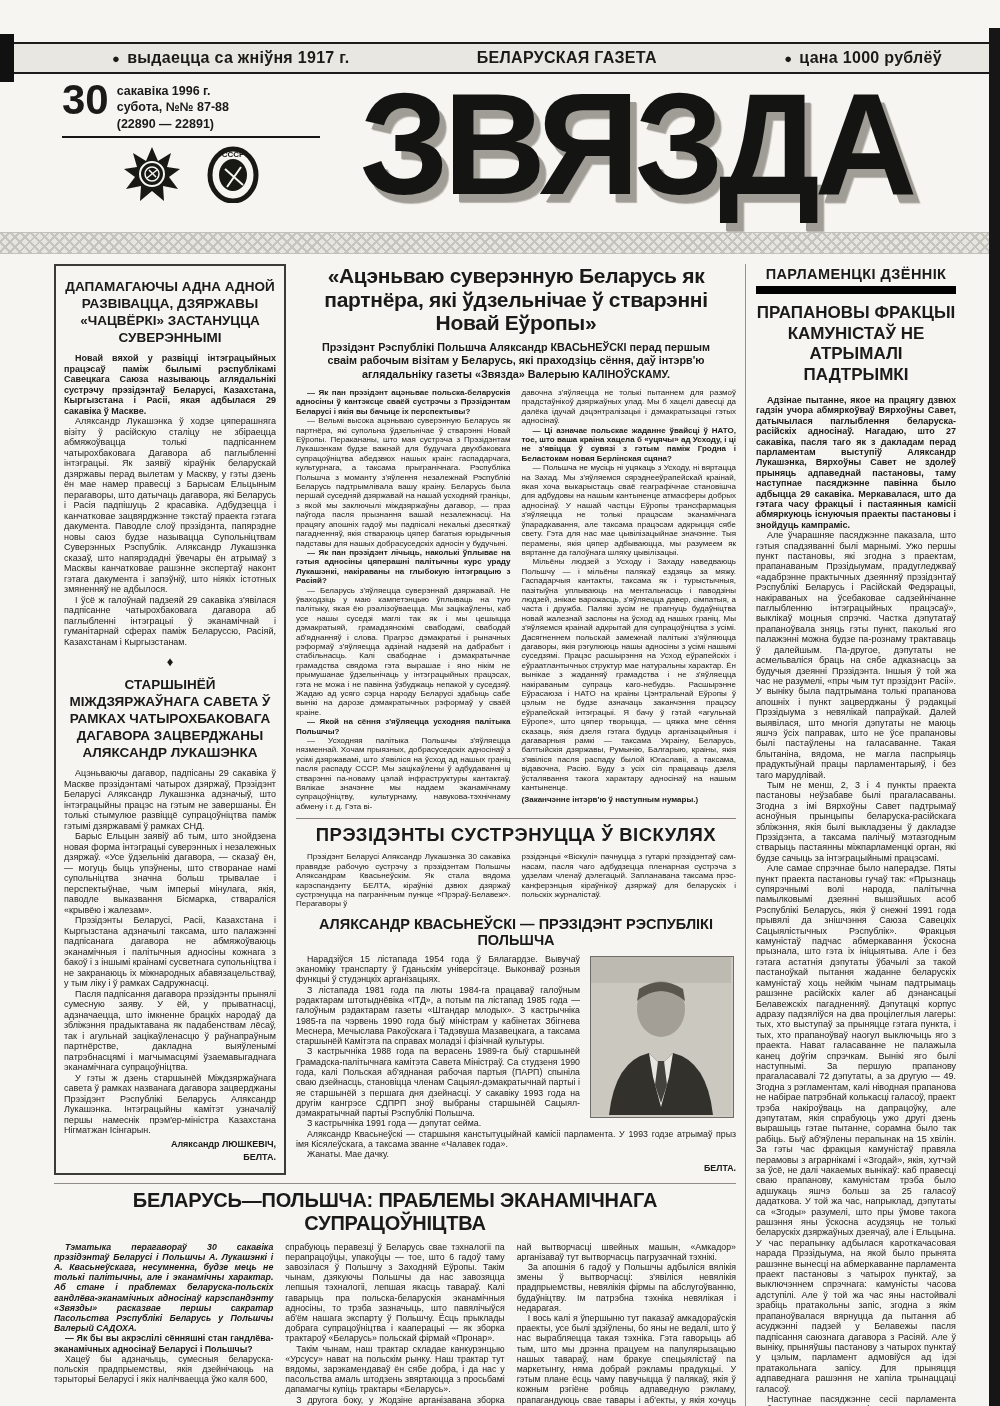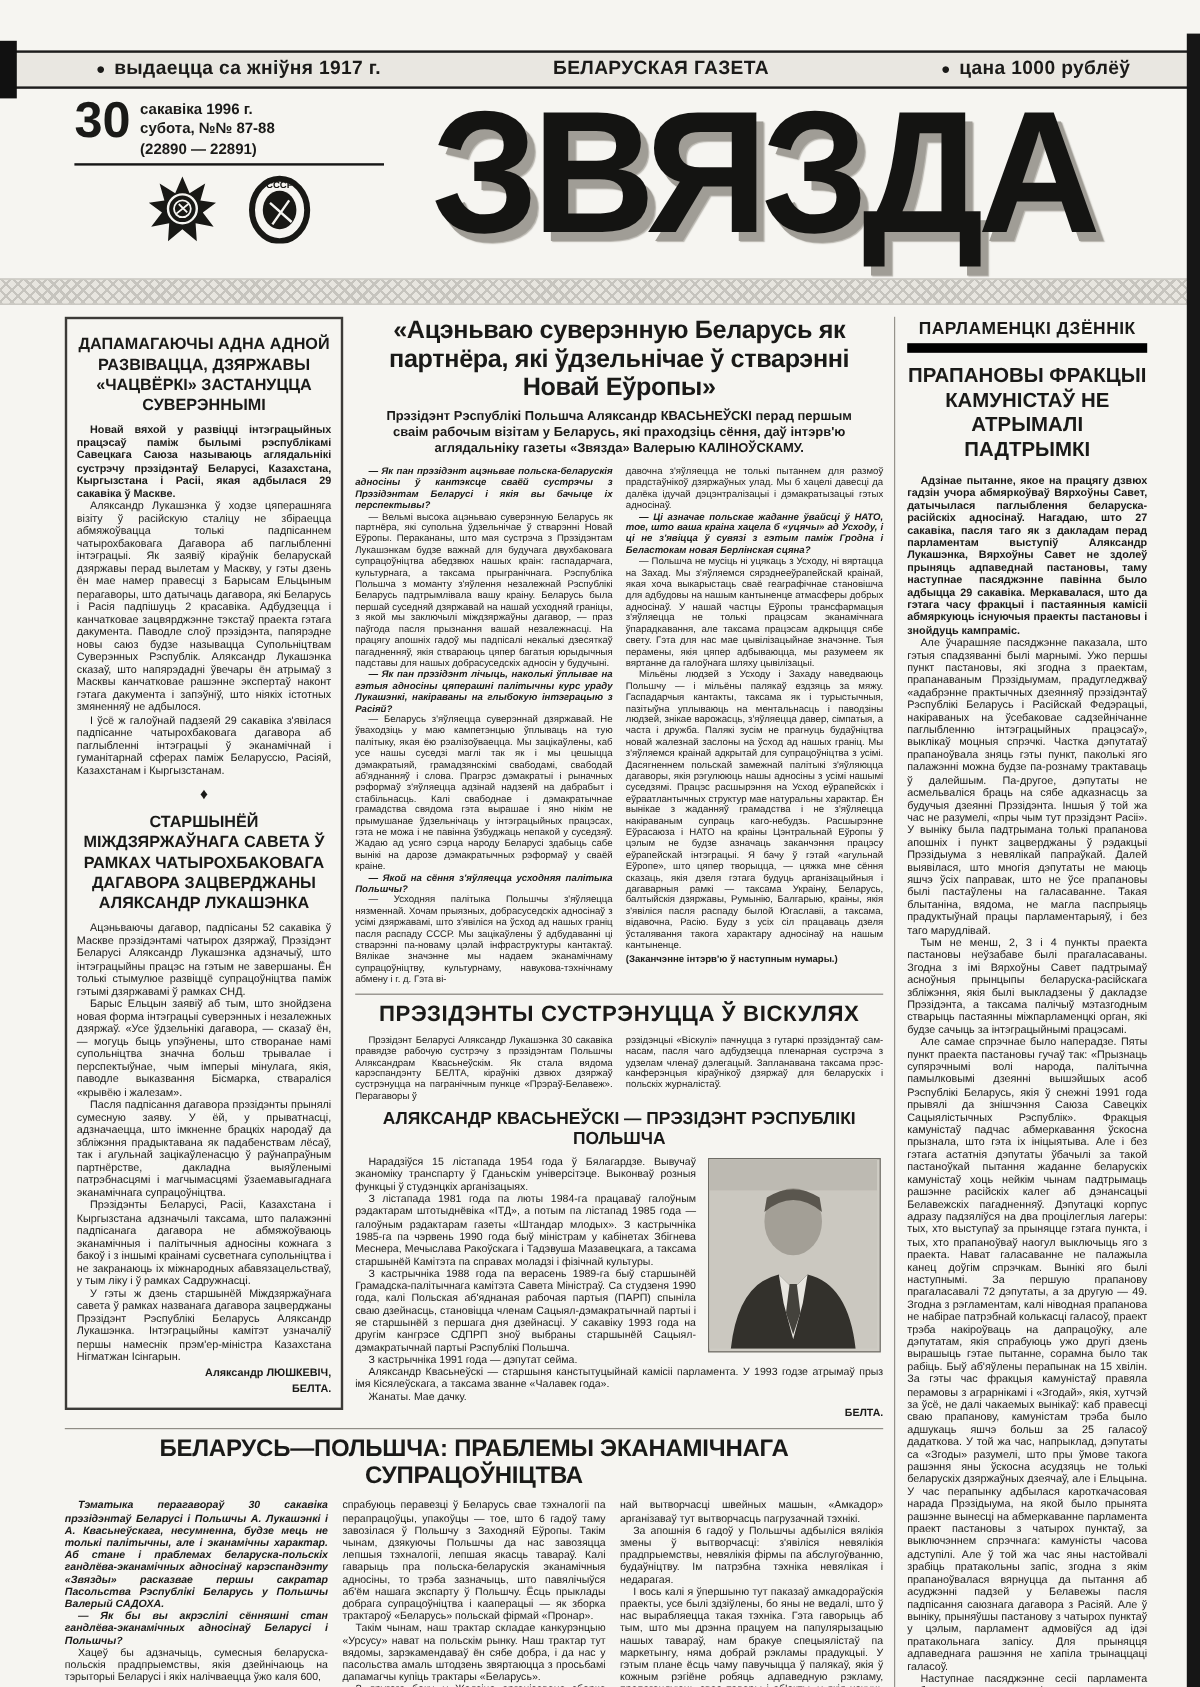--- a/index.html
+++ b/index.html
@@ -5,21 +5,21 @@
 <style>
   html,body{margin:0;padding:0;background:#8a8a88;}
   .page{position:relative;width:1000px;height:1406px;margin:0 auto;background:#f6f5f1;
         font-family:"Liberation Sans",sans-serif;color:#1a1a18;overflow:hidden;}
   
   .corner-mark{position:absolute;left:0;top:34px;width:14px;height:48px;background:#111;}
   .edge-strip{position:absolute;right:0;top:28px;bottom:0;width:11px;background:#161616;}
 
   
   .topbar{margin-top:42px;background:#e9e7e1;border-top:2px solid #1c1c1c;border-bottom:2px solid #1c1c1c;
-          display:flex;align-items:center;justify-content:space-between;padding:5px 58px 5px 80px;}
+          display:flex;align-items:center;justify-content:space-between;padding:5px 58px 5px 112px;}
   .topbar .t{font-size:16px;font-weight:bold;letter-spacing:.3px;}
   .bullet{font-size:13px;margin-right:7px;}
 
   
   .masthead{display:flex;padding:6px 48px 0 62px;height:142px;}
   .mh-left{width:258px;flex:0 0 258px;}
   .day-row{display:flex;gap:8px;align-items:flex-start;}
   .day{font-size:42px;font-weight:bold;line-height:.95;}
   .dates{font-size:12.5px;font-weight:bold;line-height:1.3;padding-top:3px;}
   .mh-rule{border:none;border-top:2px solid #161616;margin:4px 0 7px;}
@@ -35,21 +35,21 @@
 
   
   .main{display:flex;padding:4px 44px 0 54px;}
   .col-left-wrap{flex:0 0 682px;display:flex;flex-direction:column;border-right:1px solid #96938c;padding-right:9px;}
   .row-top{display:flex;gap:10px;}
   .right-col{flex:1;padding-left:10px;}
 
   p{margin:0;text-indent:11px;text-align:justify;}
   .lead{font-weight:bold;}
   .lead-i{font-weight:bold;font-style:italic;}
-  .q{font-weight:bold;font-style:italic;}
+  .q{font-weight:bold;}
   .sign{text-align:right;font-weight:bold;text-indent:0;margin-top:3px;}
   .end{font-weight:bold;text-indent:0;margin-top:3px;}
   .noind{text-indent:0;}
 
   
   .left-box{flex:0 0 212px;border:2px solid #3c3b38;padding:10px 8px;min-height:858px;align-self:flex-start;background:#f6f5f1;}
   .left-box h2{text-align:center;font-size:13.5px;line-height:1.26;margin:2px 0 7px;font-weight:800;}
   .left-box p{font-size:9px;line-height:10.5px;}
   .diamond{text-align:center;font-size:13px;margin:7px 0;text-indent:0;}
 
@@ -134,24 +134,24 @@
         <div class="left-box">
           <h2>ДАПАМАГАЮЧЫ АДНА АДНОЙ РАЗВІВАЦЦА, ДЗЯРЖАВЫ «ЧАЦВЁРКІ» ЗАСТАНУЦЦА СУВЕРЭННЫМІ</h2>
           <div>
               <p class="lead">Новай вяхой у развіцці інтэграцыйных працэсаў паміж былымі рэспублікамі Савецкага Саюза называюць аглядальнікі сустрэчу прэзідэнтаў Беларусі, Казахстана, Кыргызстана і Расіі, якая адбылася 29 сакавіка ў Маскве.</p>
               <p>Аляксандр Лукашэнка ў ходзе цяперашняга візіту ў расійскую сталіцу не збіраецца абмяжоўвацца толькі падпісаннем чатырохбаковага Дагавора аб паглыбленні інтэграцыі. Як заявіў кіраўнік беларускай дзяржавы перад вылетам у Маскву, у гэты дзень ён мае намер правесці з Барысам Ельцыным перагаворы, што датычаць дагавора, які Беларусь і Расія падпішуць 2 красавіка. Адбудзецца і канчатковае зацвярджэнне тэкстаў праекта гэтага дакумента. Паводле слоў прэзідэнта, папярэдне новы саюз будзе называцца Супольніцтвам Суверэнных Рэспублік. Аляксандр Лукашэнка сказаў, што напярэдадні ўвечары ён атрымаў з Масквы канчатковае рашэнне экспертаў наконт гэтага дакумента і запэўніў, што ніякіх істотных змяненняў не адбылося.</p>
               <p>І ўсё ж галоўнай падзеяй 29 сакавіка з'явілася падпісанне чатырохбаковага дагавора аб паглыбленні інтэграцыі ў эканамічнай і гуманітарнай сферах паміж Беларуссю, Расіяй, Казахстанам і Кыргызстанам.</p>
             </div>
           <div class="diamond">♦</div>
           <h2>СТАРШЫНЁЙ МІЖДЗЯРЖАЎНАГА САВЕТА Ў РАМКАХ ЧАТЫРОХБАКОВАГА ДАГАВОРА ЗАЦВЕРДЖАНЫ АЛЯКСАНДР ЛУКАШЭНКА</h2>
           <div>
-              <p>Ацэньваючы дагавор, падпісаны 52 сакавіка ў Маскве прэзідэнтамі чатырох дзяржаў, Прэзідэнт Беларусі Аляксандр Лукашэнка адзначыў, што інтэграцыйны працэс на гэтым не завершаны. Ён толькі стымулюе развіццё супрацоўніцтва паміж гэтымі дзяржавамі ў рамках СНД.</p>
+              <p>Ацэньваючы дагавор, падпісаны 29 сакавіка ў Маскве прэзідэнтамі чатырох дзяржаў, Прэзідэнт Беларусі Аляксандр Лукашэнка адзначыў, што інтэграцыйны працэс на гэтым не завершаны. Ён толькі стымулюе развіццё супрацоўніцтва паміж гэтымі дзяржавамі ў рамках СНД.</p>
               <p>Барыс Ельцын заявіў аб тым, што знойдзена новая форма інтэграцыі суверэнных і незалежных дзяржаў. «Усе ўдзельнікі дагавора, — сказаў ён, — могуць быць упэўнены, што створанае намі супольніцтва значна больш трывалае і перспектыўнае, чым імперыі мінулага, якія, паводле выказвання Бісмарка, ствараліся «крывёю і жалезам».</p>
+              <p>Прэзідэнты Беларусі, Расіі, Казахстана і Кыргызстана адзначылі таксама, што палажэнні падпісанага дагавора не абмяжоўваюць эканамічныя і палітычныя адносіны кожнага з бакоў і з іншымі краінамі сусветнага супольніцтва і не закранаюць іх міжнародных абавязацельстваў, у тым ліку і ў рамках Садружнасці.</p>
               <p>Пасля падпісання дагавора прэзідэнты прынялі сумесную заяву. У ёй, у прыватнасці, адзначаецца, што імкненне брацкіх народаў да збліжэння прадыктавана як падабенствам лёсаў, так і агульнай зацікаўленасцю ў раўнапраўным партнёрстве, дакладна выяўленымі патрэбнасцямі і магчымасцямі ўзаемавыгаднага эканамічнага супрацоўніцтва.</p>
-              <p>Прэзідэнты Беларусі, Расіі, Казахстана і Кыргызстана адзначылі таксама, што палажэнні падпісанага дагавора не абмяжоўваюць эканамічныя і палітычныя адносіны кожнага з бакоў і з іншымі краінамі сусветнага супольніцтва і не закранаюць іх міжнародных абавязацельстваў, у тым ліку і ў рамках Садружнасці.</p>
               <p>У гэты ж дзень старшынёй Міждзяржаўнага савета ў рамках названага дагавора зацверджаны Прэзідэнт Рэспублікі Беларусь Аляксандр Лукашэнка. Інтэграцыйны камітэт узначаліў першы намеснік прэм'ер-міністра Казахстана Нігматжан Ісінгарын.</p>
               <p class="sign">Аляксандр ЛЮШКЕВІЧ,</p>
               <p class="sign">БЕЛТА.</p>
             </div>
         </div>
 
         <div class="center">
           <h1 class="iv-title">«Ацэньваю суверэнную Беларусь як партнёра, які ўдзельнічае ў стварэнні Новай Еўропы»</h1>
           <div class="iv-sub">Прэзідэнт Рэспублікі Польшча Аляксандр КВАСЬНЕЎСКІ перад першым сваім рабочым візітам у Беларусь, які праходзіць сёння, даў інтэрв'ю аглядальніку газеты «Звязда» Валерыю КАЛІНОЎСКАМУ.</div>
           <div class="twocol">

